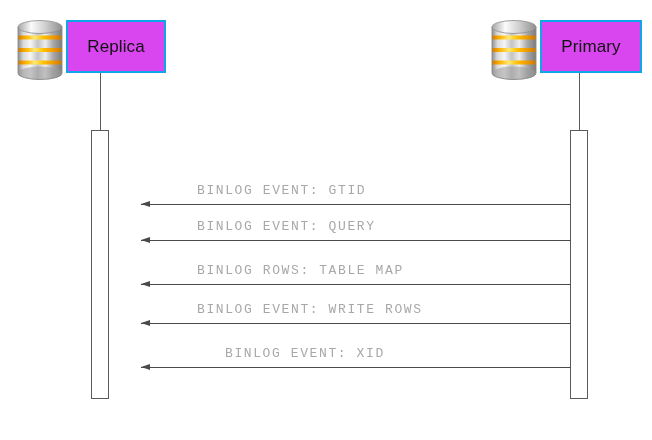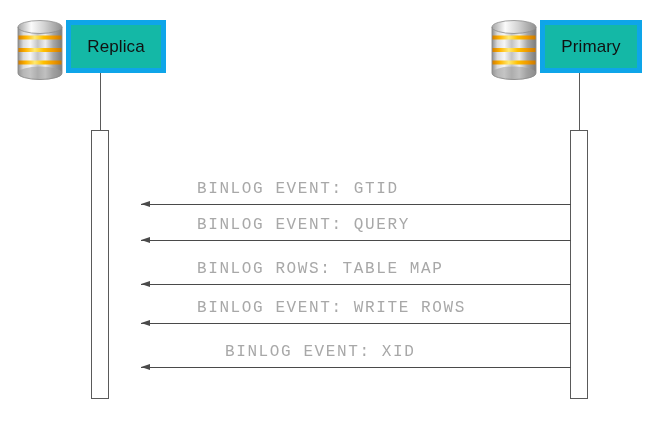--- a/index.html
+++ b/index.html
@@ -20,22 +20,22 @@
 
   
   .participant {
     position: absolute;
     top: 18px;
   }
   .participant-label-box {
     position: absolute;
     top: 2px;
     box-sizing: border-box;
-    background: #14b8a6;
-    border: 5px solid #0ea5e9;
+    background: #d946ef;
+    border: 2px solid #0ea5e9;
     display: flex;
     align-items: center;
     justify-content: center;
     height: 53px;
   }
   .participant-label-text {
     font-family: "Liberation Sans", sans-serif;
     font-size: 17px;
     color: #111111;
     white-space: nowrap;
@@ -83,21 +83,21 @@
     top: -3px;
     width: 0;
     height: 0;
     border-top: 3.5px solid transparent;
     border-bottom: 3.5px solid transparent;
     border-right: 9px solid #4a4a4a;
   }
   .message-label {
     position: absolute;
     font-family: "Liberation Mono", monospace;
-    font-size: 16px;
+    font-size: 13px;
     letter-spacing: 1.6px;
     color: #a8a8a8;
     white-space: nowrap;
     bottom: 6px;
   }
 </style>
 </head>
 <body>
 
 <div id="diagram-root">

